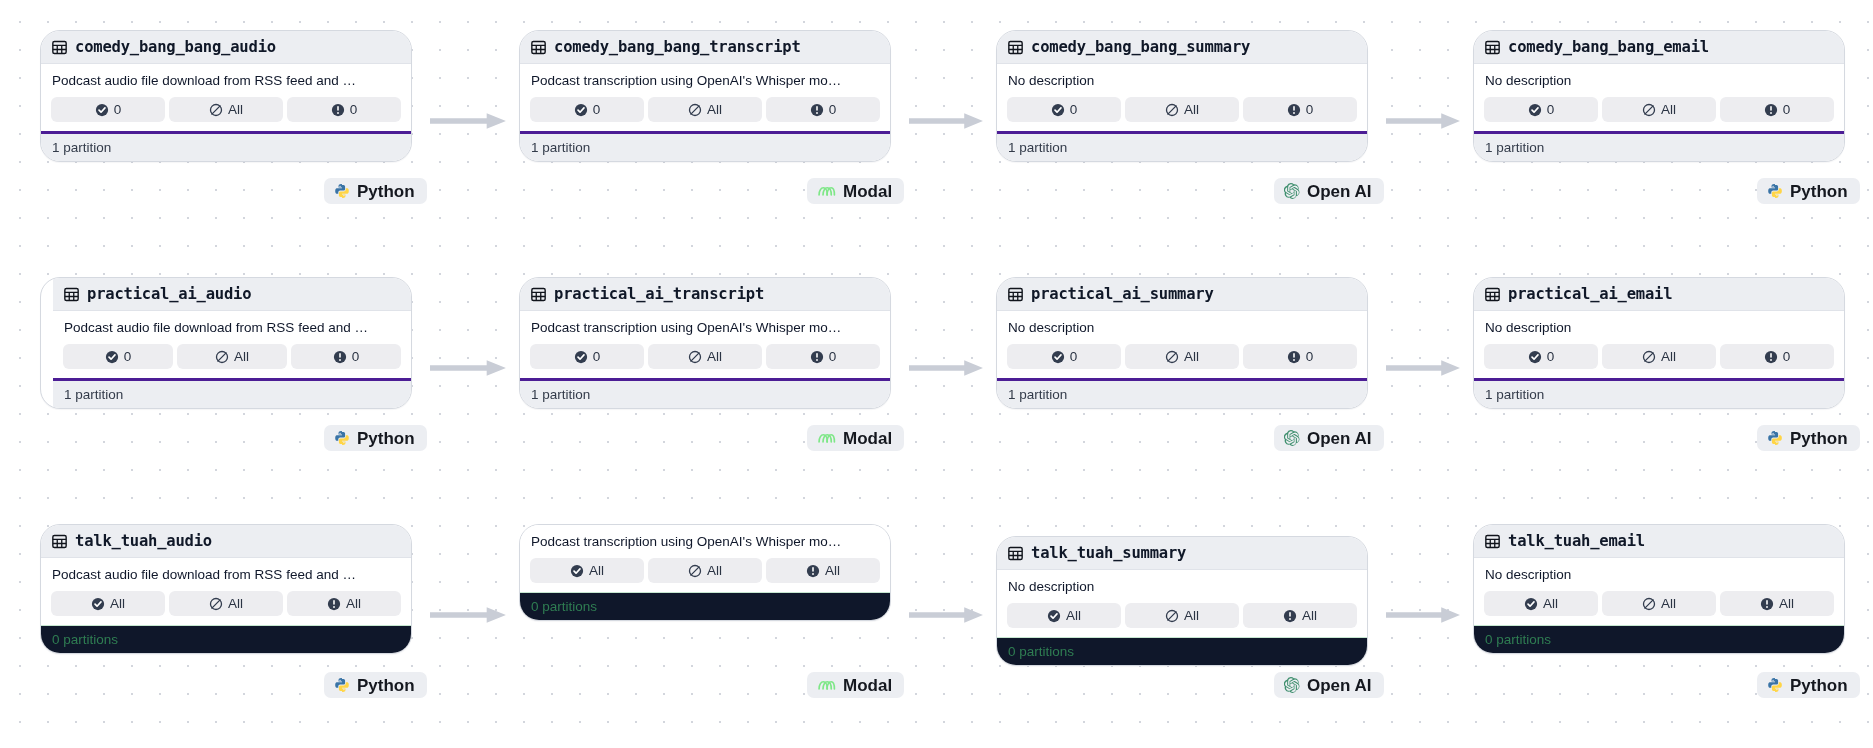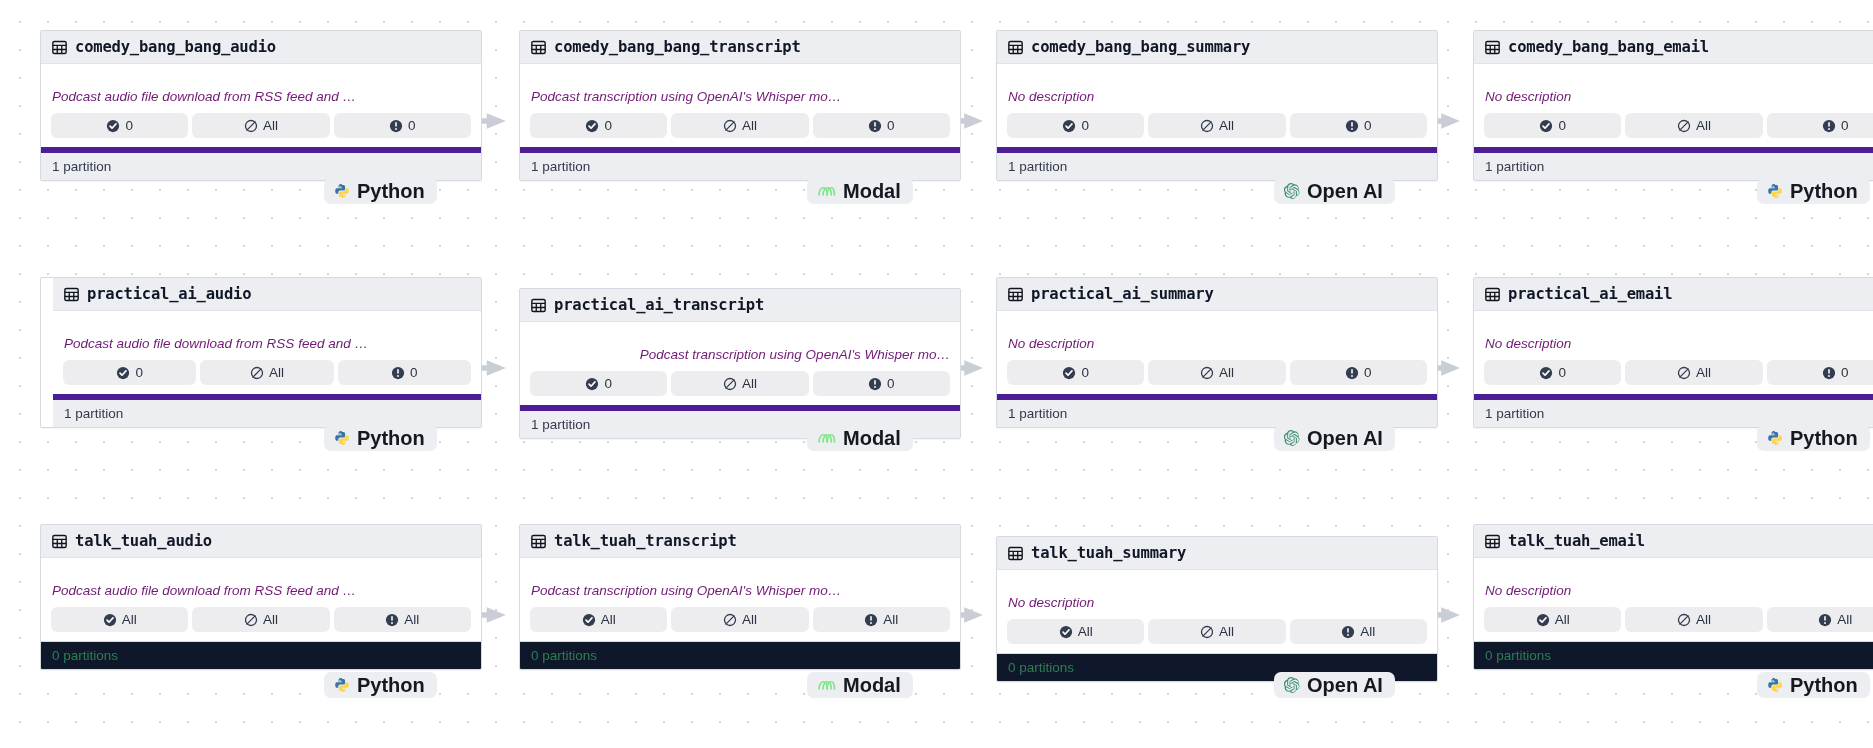--- a/index.html
+++ b/index.html
@@ -19,24 +19,24 @@
     overflow: hidden;
     background-color: #ffffff;
     background-image: radial-gradient(circle, #d3d6dd 1.4px, rgba(0,0,0,0) 1.5px);
     background-size: 28px 28px;
     background-position: 6px 8px;
   }
 
   
   .asset-card {
     position: absolute;
-    width: 442px;
+    width: 372px;
     background: #ffffff;
     border: 1px solid #d5d9e0;
-    border-radius: 2px;
+    border-radius: 20px;
     box-sizing: border-box;
     overflow: hidden;
     box-shadow: 0 1px 1px rgba(16,24,40,0.04);
   }
   .card-header {
     background: #eceef2;
     border-bottom: 1px solid #e0e3e9;
     height: 32px;
     display: flex;
     align-items: center;
@@ -51,27 +51,26 @@
     letter-spacing: -0.2px;
     white-space: nowrap;
     overflow: hidden;
   }
   .card-body {
     padding: 8px 10px 9px 10px;
     background: #ffffff;
   }
   .card-desc {
     font-size: 13.5px;
-    color: #701a75;
+    color: #0f172a;
     line-height: 18px;
-    margin: 16px 0 7px 1px;
+    margin: 0 0 7px 1px;
     white-space: nowrap;
     overflow: hidden;
     text-overflow: ellipsis;
-    font-style: italic;
   }
   .pill-row {
     display: flex;
     gap: 4px;
   }
   .pill {
     flex: 1 1 0;
     height: 25px;
     background: #ededf0;
     border-radius: 6px;
@@ -82,21 +81,21 @@
     font-size: 13.5px;
     color: #1f2633;
   }
   .pill .pv { color: #2b3444; }
   .card-footer {
     height: 27px;
     display: flex;
     align-items: center;
     padding: 0 11px;
     font-size: 13.5px;
-    border-top: 6px solid #4c1d95;
+    border-top: 3px solid #4c1d95;
   }
   .footer-neutral {
     background: #eceef2;
     color: #333b4a;
   }
   .footer-green {
     background: #0f172a;
     color: #2f7d52;
     border-top: 1px solid #c6e7d0;
   }
@@ -115,21 +114,21 @@
   
   .tech-badge {
     position: absolute;
     height: 26px;
     background: #eceef2;
     border-radius: 7px;
     display: inline-flex;
     align-items: center;
     gap: 7px;
     padding: 0 12px 0 10px;
-    font-size: 20px;
+    font-size: 17px;
     font-weight: 700;
     color: #15181f;
     white-space: nowrap;
   }
   .badge-label { line-height: 1; }
 </style>
 </head>
 <body>
 
 <div id="canvas">
@@ -372,21 +371,21 @@
               <svg width="14" height="14" aria-hidden="true">
                 <use href="#sym-exclamation-circle"></use>
               </svg>
             </span>
             <span class="pv">0</span>
           </div>
         </div>
       </div>
       <div class="card-footer footer-neutral">1 partition</div>
     </div>
-    <div class="asset-card" style="left: 519px; top: 288px; text-align: right;">
+    <div class="asset-card" style="left: 519px; top: 277px;">
       <div class="card-header">
         <span class="ico ">
           <svg width="15" height="15" aria-hidden="true">
             <use href="#sym-table"></use>
           </svg>
         </span>
         <span class="card-title">practical_ai_transcript</span>
       </div>
       <div class="card-body">
         <div class="card-desc">Podcast transcription using OpenAI's Whisper mo…</div>
@@ -533,28 +532,20 @@
                 <use href="#sym-exclamation-circle"></use>
               </svg>
             </span>
             <span class="pv">All</span>
           </div>
         </div>
       </div>
       <div class="card-footer footer-green">0 partitions</div>
     </div>
     <div class="asset-card" style="left: 519px; top: 524px;">
-      <div class="card-header">
-        <span class="ico ">
-          <svg width="15" height="15" aria-hidden="true">
-            <use href="#sym-table"></use>
-          </svg>
-        </span>
-        <span class="card-title">talk_tuah_transcript</span>
-      </div>
       <div class="card-body">
         <div class="card-desc">Podcast transcription using OpenAI's Whisper mo…</div>
         <div class="pill-row">
           <div class="pill">
             <span class="ico ">
               <svg width="14" height="14" aria-hidden="true">
                 <use href="#sym-check-circle"></use>
               </svg>
             </span>
             <span class="pv">All</span>

